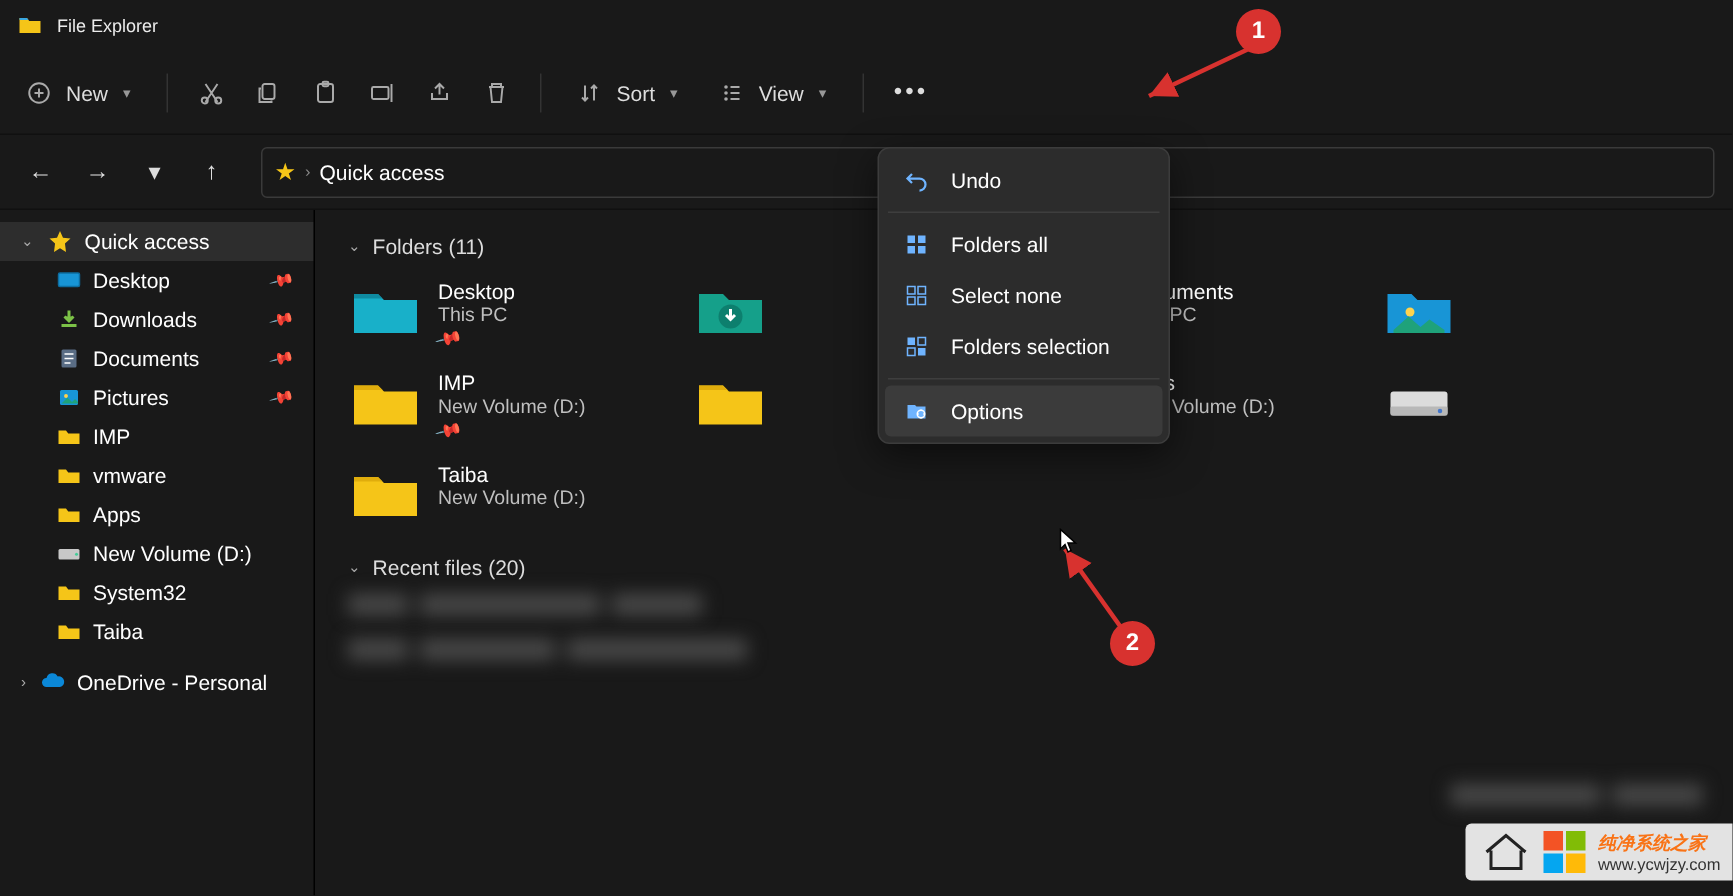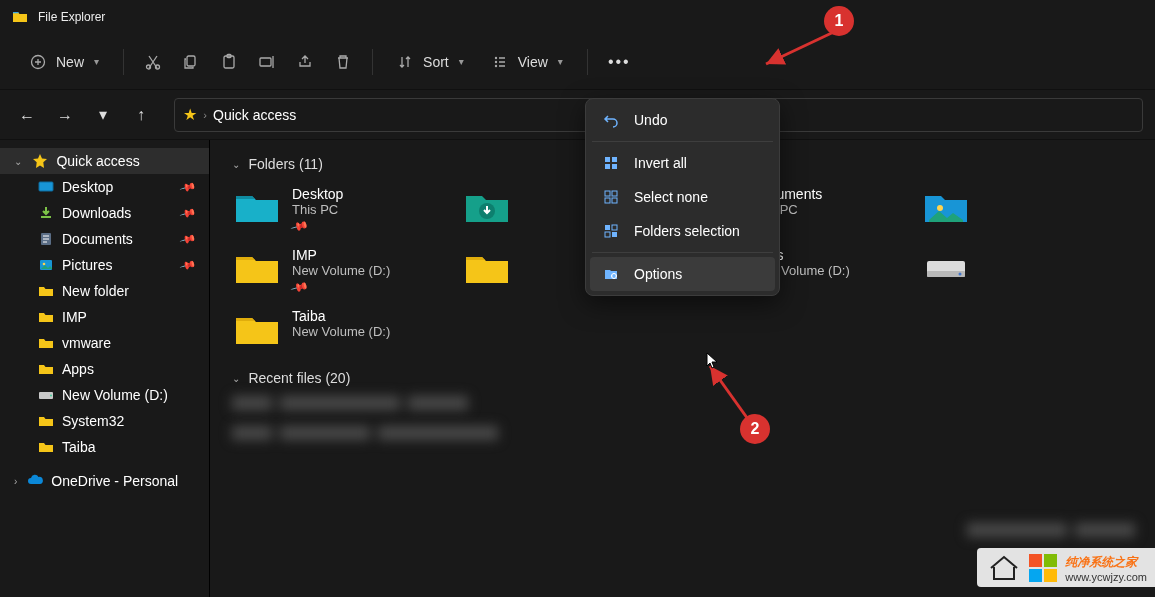--- a/index.html
+++ b/index.html
@@ -1,21 +1,21 @@
 <!DOCTYPE html>
 <html><head>
 <meta charset="utf-8">
 <style>
 * { margin:0; padding:0; box-sizing:border-box; font-family:"Segoe UI",sans-serif; }
 body { background:#191919; color:#fff; width:1155px; height:597px; overflow:hidden; position:relative; }
 .titlebar { height:34px; display:flex; align-items:center; padding:0 12px; gap:10px; background:#191919; }
 .titlebar .icon { width:16px; height:16px; }
 .titlebar .title { font-size:12px; color:#ececec; }
 
-.toolbar { height:56px; display:flex; align-items:center; padding:0 18px; gap:4px; background:#191919; border-bottom:1px solid #101010; }
+.toolbar { height:56px; display:flex; align-items:center; padding:0 6px; gap:4px; background:#191919; border-bottom:1px solid #101010; }
 .tbtn { display:flex; align-items:center; gap:10px; padding:6px 12px; border-radius:4px; color:#ddd; font-size:14px; }
 .tbtn.icon-only { padding:6px 8px; }
 .sep { width:1px; height:26px; background:#333; margin:0 8px; }
 .chev { font-size:10px; opacity:.65; }
 
 .navbar { height:50px; display:flex; align-items:center; padding:0 12px; gap:8px; background:#191919; border-bottom:1px solid #101010; }
 .navbtn { width:30px; height:30px; display:flex; align-items:center; justify-content:center; color:#ddd; border-radius:4px; }
 .address { flex:1; display:flex; align-items:center; gap:6px; height:34px; padding:0 8px; border:1px solid #3a3a3a; border-radius:4px; background:#191919; margin-left:10px; }
 .address .star { color:#f5c518; }
 .address .crumb { font-size:14px; color:#fff; }
@@ -203,29 +203,20 @@
         <div class="tree-item sub">
       <span class="ic">
             <svg width="16" height="16" viewBox="0 0 16 16">
               <rect x="2" y="3" width="12" height="10" rx="1" fill="#1895d6"></rect>
               <circle cx="6" cy="7" r="1.3" fill="#ffd34e"></circle>
               <path d="M3 12l4-4 3 3 2-2 2 2v1H3z" fill="#1fa27a"></path>
             </svg>
           </span>
       <span>Pictures</span>
       <span class="pin">📌</span>
-    </div>
-        <div class="tree-item sub">
-      <span class="ic">
-            <svg width="16" height="16" viewBox="0 0 16 16">
-              <path fill="#f5c518" d="M1 4h5l1.5 2H15v7H1z"></path>
-            </svg>
-          </span>
-      <span>New folder</span>
-
     </div>
         <div class="tree-item sub">
       <span class="ic">
             <svg width="16" height="16" viewBox="0 0 16 16">
               <path fill="#f5c518" d="M1 4h5l1.5 2H15v7H1z"></path>
             </svg>
           </span>
       <span>IMP</span>
 
     </div>
@@ -451,21 +442,21 @@
     <div class="ctx-sep"></div>
     <div class="ctx-item  ">
       <span class="ctx-icon">
         <svg width="16" height="16" viewBox="0 0 16 16">
           <rect x="2" y="2" width="5" height="5" fill="#6fb4ff"></rect>
           <rect x="9" y="2" width="5" height="5" fill="#6fb4ff"></rect>
           <rect x="2" y="9" width="5" height="5" fill="#6fb4ff"></rect>
           <rect x="9" y="9" width="5" height="5" fill="#6fb4ff"></rect>
         </svg>
       </span>
-      <span>Invert all</span>
+      <span>Folders all</span>
     </div>
     <div class="ctx-item  ">
       <span class="ctx-icon">
         <svg width="16" height="16" viewBox="0 0 16 16">
           <rect x="2" y="2" width="5" height="5" stroke="#6fb4ff" fill="none"></rect>
           <rect x="9" y="2" width="5" height="5" stroke="#6fb4ff" fill="none"></rect>
           <rect x="2" y="9" width="5" height="5" stroke="#6fb4ff" fill="none"></rect>
           <rect x="9" y="9" width="5" height="5" stroke="#6fb4ff" fill="none"></rect>
         </svg>
       </span>

